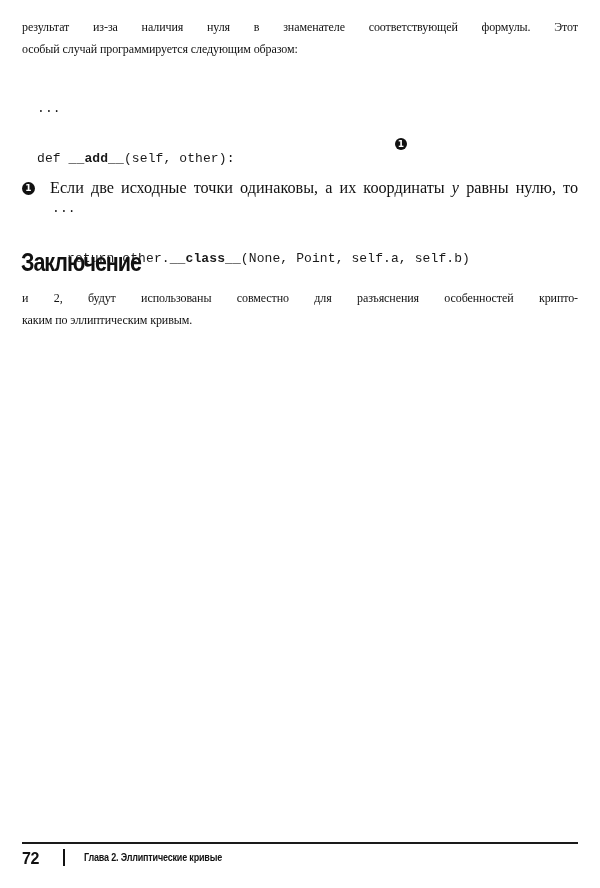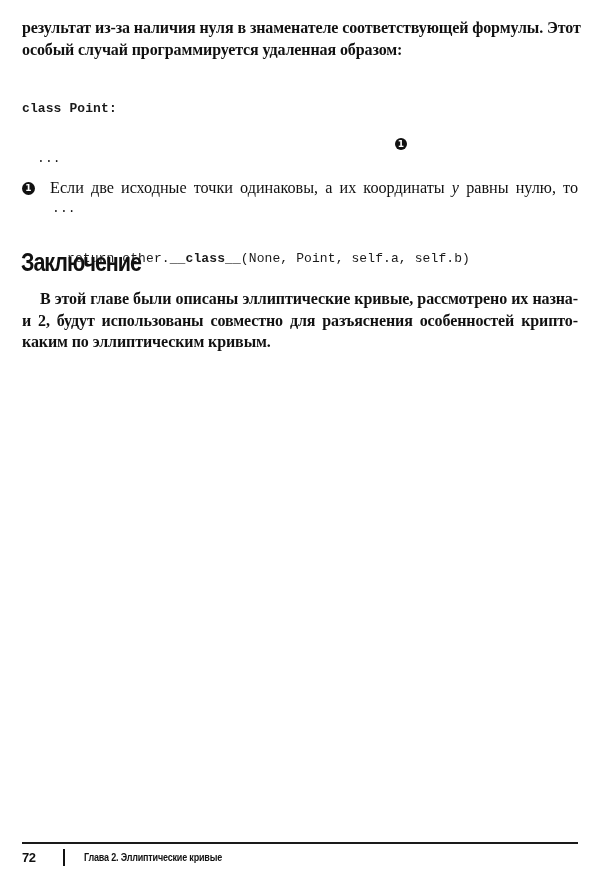--- a/index.html
+++ b/index.html
@@ -17,26 +17,25 @@
     }
     .page {
       position: absolute;
       left: 0; top: 0;
       width: 600px; height: 888px;
     }
     .para {
       position: absolute;
       left: 22px;
       width: 556px;
-      font-size: 16px;
+      font-size: 12px;
       line-height: 21.7px;
       text-align: justify;
       letter-spacing: -0.1px;
       word-spacing: 0px;
-      font-weight: bold;
     }
     .line {
       display: block;
       white-space: nowrap;
       text-align: justify;
       text-align-last: justify;
     }
     .line.last {
       text-align-last: left;
     }
@@ -133,21 +132,21 @@
       left: 22px;
       height: 18px;
       font-family: "Liberation Sans", "DejaVu Sans", sans-serif;
       font-weight: bold;
       color: #111;
     }
     .page-number {
       position: absolute;
       left: 0;
       top: 2px;
-      font-size: 13px;
+      font-size: 16px;
       letter-spacing: -0.5px;
     }
     .footer-divider {
       position: absolute;
       left: 41px;
       top: 1px;
       width: 1.5px;
       height: 17px;
       background: #111;
     }
@@ -162,43 +161,42 @@
       transform-origin: left top;
     }
   </style>
 </head>
 <body>
 
 <div class="page">
 
   <div class="para" id="intro">
     <span class="line">результат из-за наличия нуля в знаменателе соответствующей формулы. Этот</span>
-    <span class="line last">особый случай программируется удаленная образом:</span>
+    <span class="line last">особый случай программируется следующим образом:</span>
   </div>
 
   <div class="code">
-    <span class="cl"><b>class Point:</b></span>
     <span class="cl ind1"><span>...</span></span>
+    <span class="cl ind1"><span>def </span><b>__add__</b><span>(self, other):</span></span>
     <span class="cl ind2"><span>...</span></span>
     <span class="cl ind3"><span>return other.</span><b>__class__</b><span>(None, Point, self.a, self.b)</span></span>
   </div>
 
   <span class="callout-marker code-callout">1</span>
 
   <div class="note">
     <span class="callout-marker note-marker">1</span>
     <div class="note-body">
       <span class="line"><span>Если две исходные точки одинаковы, а их координаты </span><i>y</i><span> равны нулю, то</span></span>
     </div>
   </div>
 
   <h2 class="heading">Заключение</h2>
 
   <div class="para" id="conclusion">
-    <span class="line indent">В этой главе были описаны эллиптические кривые, рассмотрено их назна-</span>
     <span class="line">и 2, будут использованы совместно для разъяснения особенностей крипто-</span>
     <span class="line last">каким по эллиптическим кривым.</span>
   </div>
 
   <div class="footer-rule"></div>
   <div class="footer">
     <span class="page-number">72</span>
     <span class="footer-divider"></span>
     <span class="chapter-title">Глава 2. Эллиптические кривые</span>
   </div>

